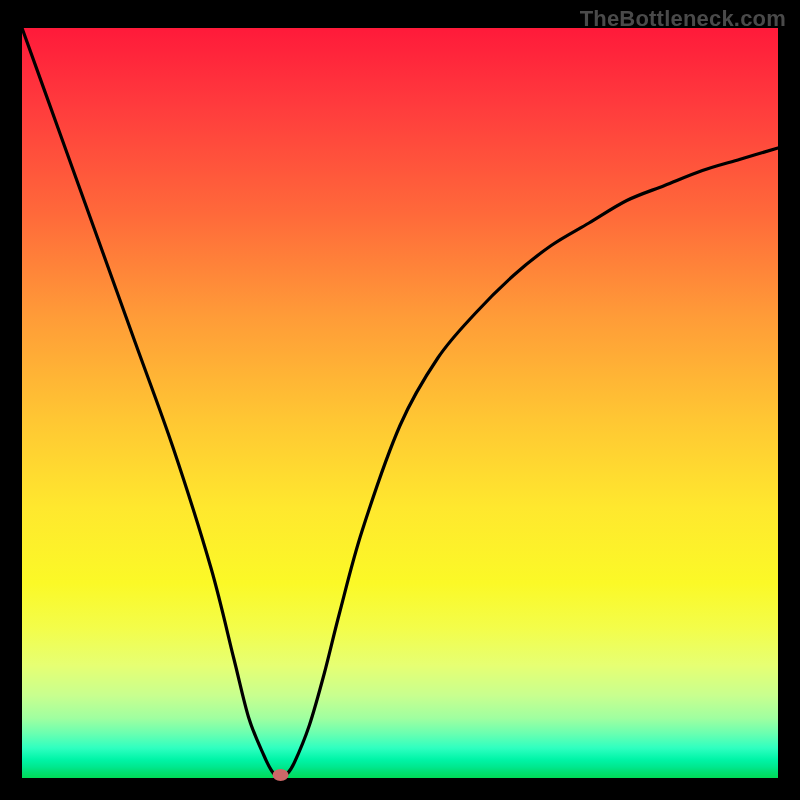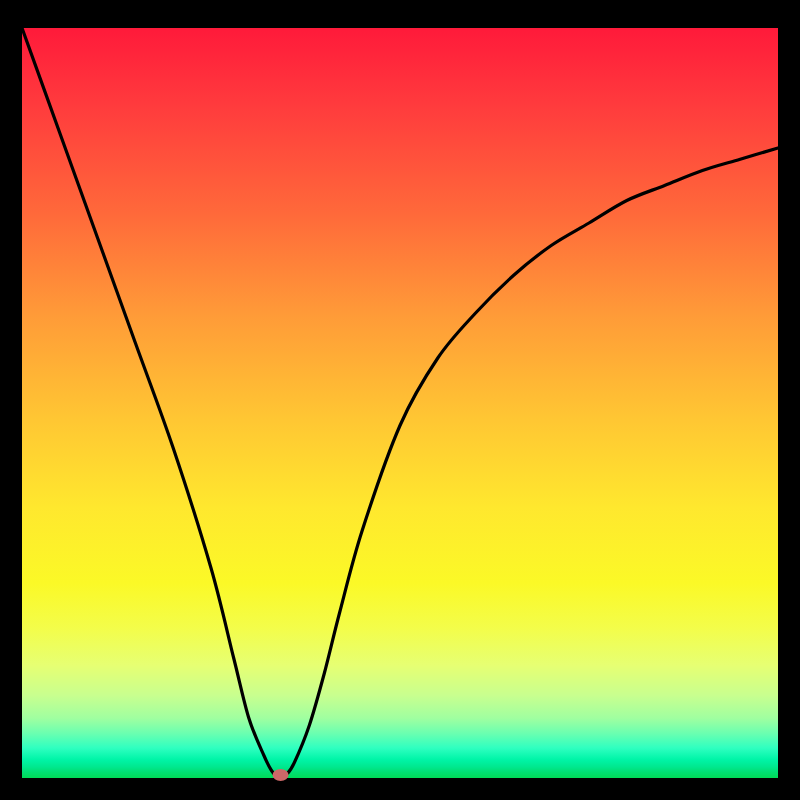--- a/index.html
+++ b/index.html
@@ -54,20 +54,21 @@
   svg.curve {
     position: absolute;
     left: 0; top: 0; width: 100%; height: 100%;
     overflow: visible;
   }
 </style>
 </head>
 <body>
 
 <div class="frame">
+  <div class="watermark">TheBottleneck.com</div>
 
   <div class="plot">
     <div class="gradient"></div>
 
     <svg class="curve" viewBox="0 0 756 750" preserveAspectRatio="none">
       <path id="curve-path" d="M 0 0 C 6.048000000000001 16.8, 25.704 71.4, 37.800000000000004 105 C 49.89600000000001 138.6, 63.504000000000005 176.39999999999998, 75.60000000000001 210 C 87.69600000000001 243.60000000000002, 101.30399999999999 281.40000000000003, 113.39999999999999 315.00000000000006 C 125.496 348.6000000000001, 139.104 384, 151.20000000000002 420 C 163.29600000000002 456, 179.3232 506.4, 189 540 C 198.6768 573.6, 205.632 606, 211.68 630 C 217.728 654, 221.96159999999998 674.4, 226.79999999999998 690 C 231.6384 705.6, 238.2912 719.1, 241.92000000000002 727.5 C 245.54880000000003 735.9, 247.06080000000003 738.9, 249.48000000000002 742.5 C 251.8992 746.1, 254.62080000000003 749.4, 257.04 750 C 259.4592 750.6, 262.1808 748.65, 264.59999999999997 746.25 C 267.01919999999996 743.85, 268.53119999999996 742.8, 272.15999999999997 735 C 275.7888 727.2, 282.4416 711.9, 287.28000000000003 697.5 C 292.11840000000007 683.1, 297.56160000000006 663, 302.40000000000003 645 C 307.2384 627, 311.472 607.8, 317.52 585 C 323.568 562.2, 330.5232 532.5, 340.2 502.5 C 349.8768 472.5, 365.904 425.1, 378 397.5 C 390.096 369.9, 403.704 347.99999999999994, 415.8 329.99999999999994 C 427.896 311.99999999999994, 441.50399999999996 298.2, 453.59999999999997 285 C 465.69599999999997 271.8, 479.30400000000003 258.29999999999995, 491.40000000000003 247.49999999999994 C 503.49600000000004 236.69999999999993, 517.1039999999999 225.89999999999998, 529.1999999999999 217.5 C 541.2959999999999 209.10000000000002, 554.904 202.2, 567 195 C 579.096 187.8, 592.7040000000001 178.5, 604.8000000000001 172.5 C 616.8960000000001 166.5, 630.504 162.3, 642.6 157.5 C 654.696 152.7, 668.304 146.7, 680.4 142.5 C 692.496 138.3, 706.1039999999999 134.85, 718.1999999999999 131.25 C 730.2959999999999 127.65, 749.952 121.8, 756 120" fill="none" stroke="#000" stroke-width="3.2" stroke-linecap="round"></path>
       <ellipse id="opt-point" cx="258.552" cy="747" rx="8" ry="6" fill="#cc6868"></ellipse>
     </svg>
   </div>
 </div>

